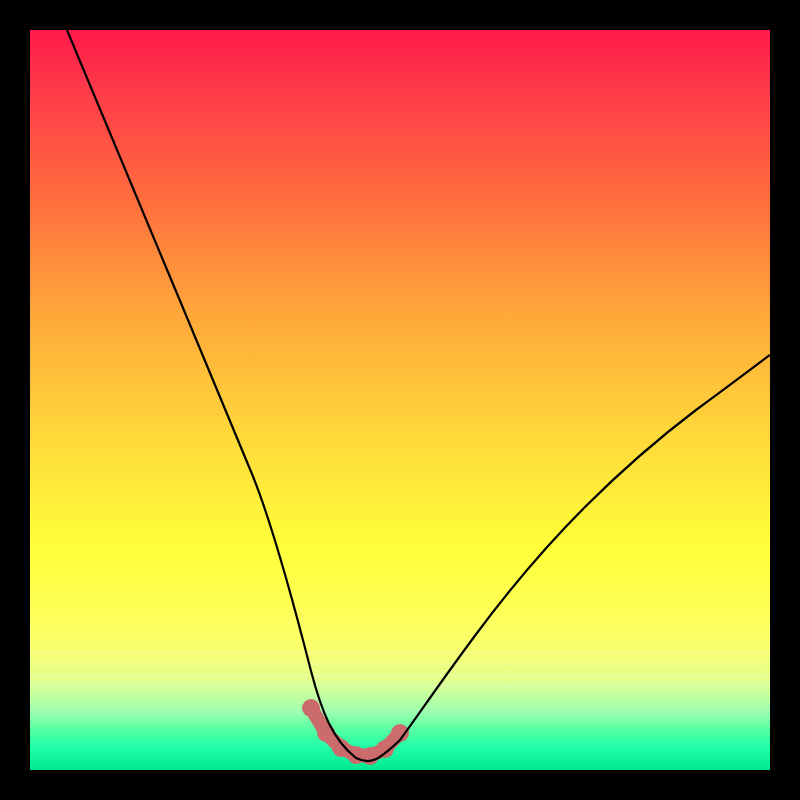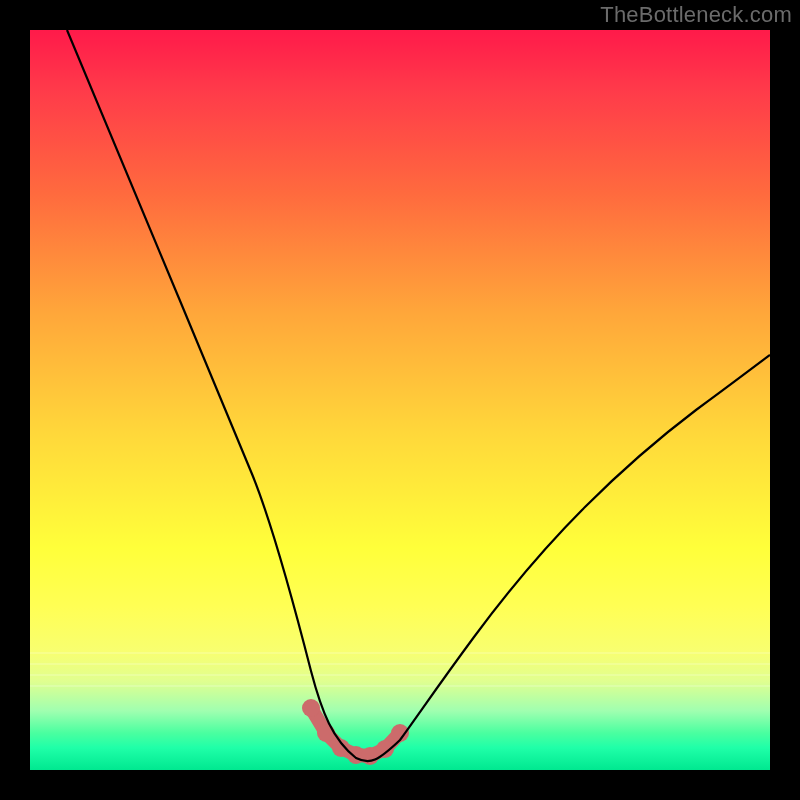--- a/index.html
+++ b/index.html
@@ -76,21 +76,20 @@
     right: 8px;
     color: #6b6b6b;
     font-size: 22px;
     letter-spacing: 0.2px;
   }
 </style>
 </head>
 <body>
 
 <div class="frame">
-  <div class="watermark">TheBottleneck.com</div>
 
   <div class="plot-area">
     <div class="gradient"></div>
 
     <div class="faint-band" style="top:84.0%;"></div>
     <div class="faint-band" style="top:85.5%;"></div>
     <div class="faint-band" style="top:87.0%;"></div>
     <div class="faint-band" style="top:88.5%;"></div>
 
     <svg class="svg-layer" viewBox="0 0 740 740" preserveAspectRatio="none">

